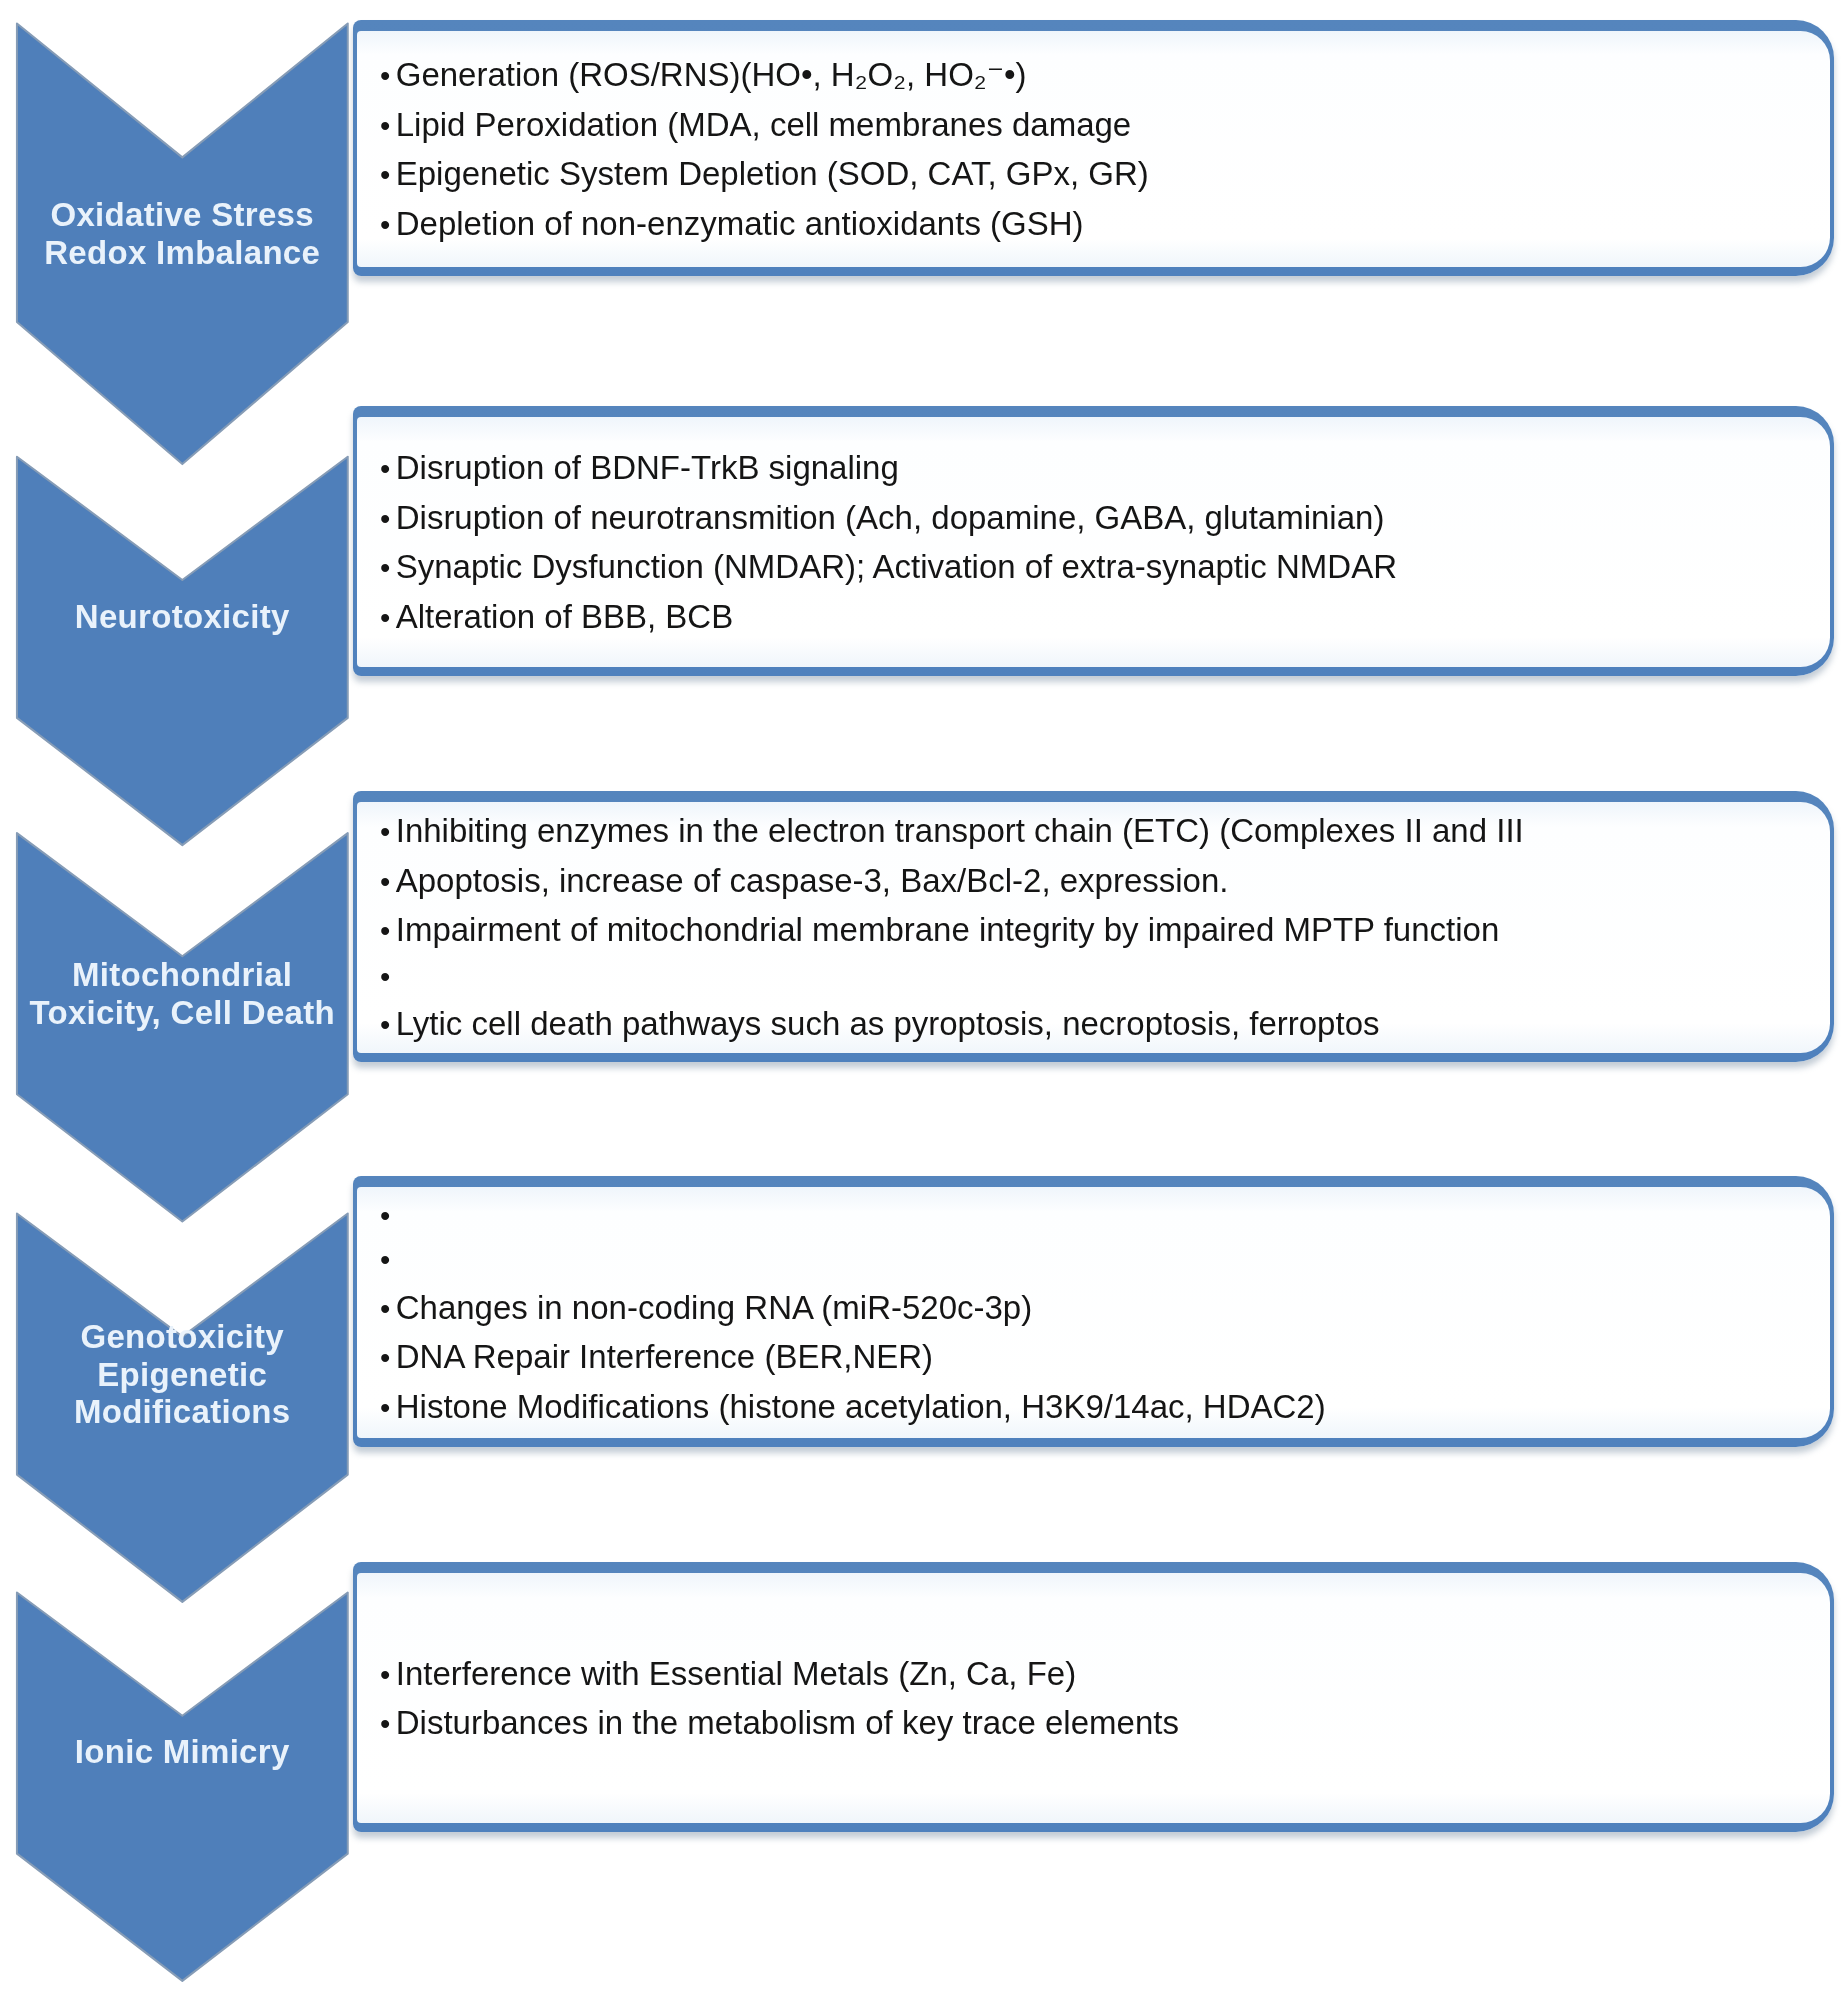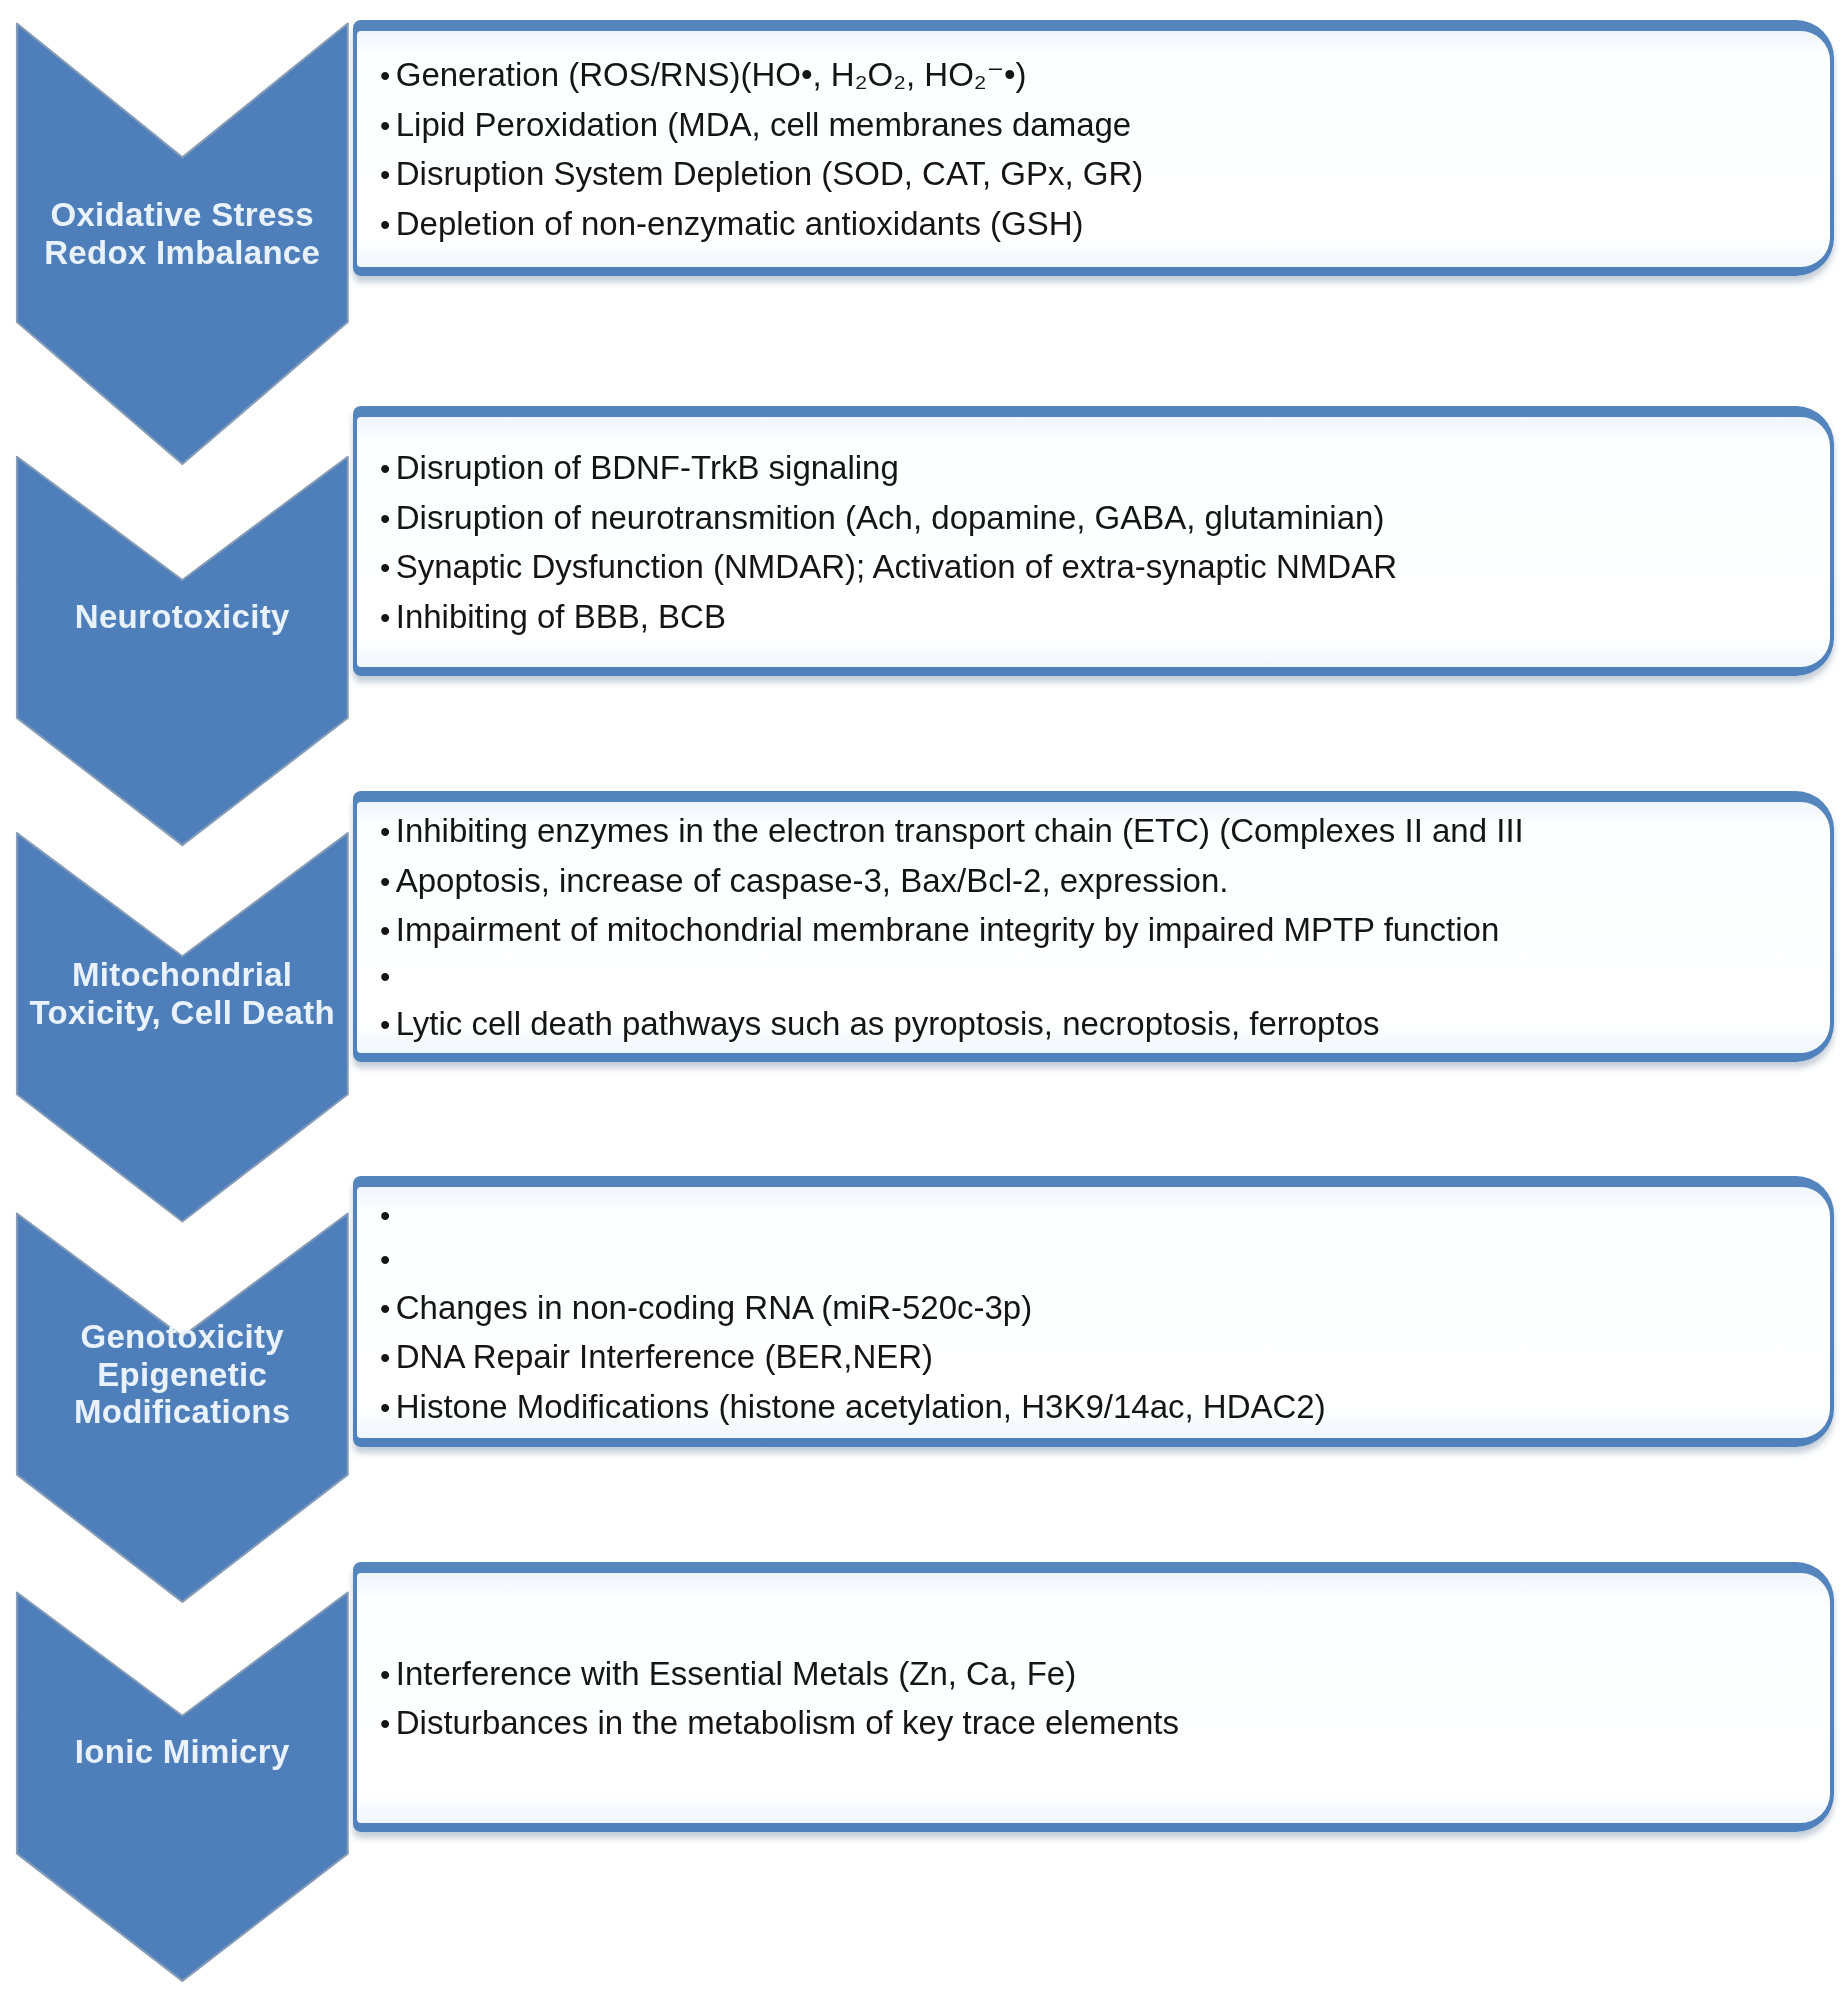--- a/index.html
+++ b/index.html
@@ -90,21 +90,21 @@
         <div class="bullet">
           <span class="dot">•</span>
           <span class="btxt">Generation (ROS/RNS)(HO•, H₂O₂, HO₂⁻•)</span>
         </div>
         <div class="bullet">
           <span class="dot">•</span>
           <span class="btxt">Lipid Peroxidation (MDA, cell membranes damage</span>
         </div>
         <div class="bullet">
           <span class="dot">•</span>
-          <span class="btxt">Disruption System Depletion (SOD, CAT, GPx, GR)</span>
+          <span class="btxt">Epigenetic System Depletion (SOD, CAT, GPx, GR)</span>
         </div>
         <div class="bullet">
           <span class="dot">•</span>
           <span class="btxt">Depletion of non-enzymatic antioxidants (GSH)</span>
         </div>
       </div>
   </div>
   <div class="box" style="top:406px;height:270px">
     <div class="box-inner">
         <div class="bullet">
@@ -114,21 +114,21 @@
         <div class="bullet">
           <span class="dot">•</span>
           <span class="btxt">Disruption of neurotransmition (Ach, dopamine, GABA, glutaminian)</span>
         </div>
         <div class="bullet">
           <span class="dot">•</span>
           <span class="btxt">Synaptic Dysfunction (NMDAR); Activation of extra-synaptic NMDAR</span>
         </div>
         <div class="bullet">
           <span class="dot">•</span>
-          <span class="btxt">Inhibiting of BBB, BCB</span>
+          <span class="btxt">Alteration of BBB, BCB</span>
         </div>
       </div>
   </div>
   <div class="box" style="top:791px;height:271px">
     <div class="box-inner">
         <div class="bullet">
           <span class="dot">•</span>
           <span class="btxt">Inhibiting enzymes in the electron transport chain (ETC) (Complexes II and III</span>
         </div>
         <div class="bullet">

